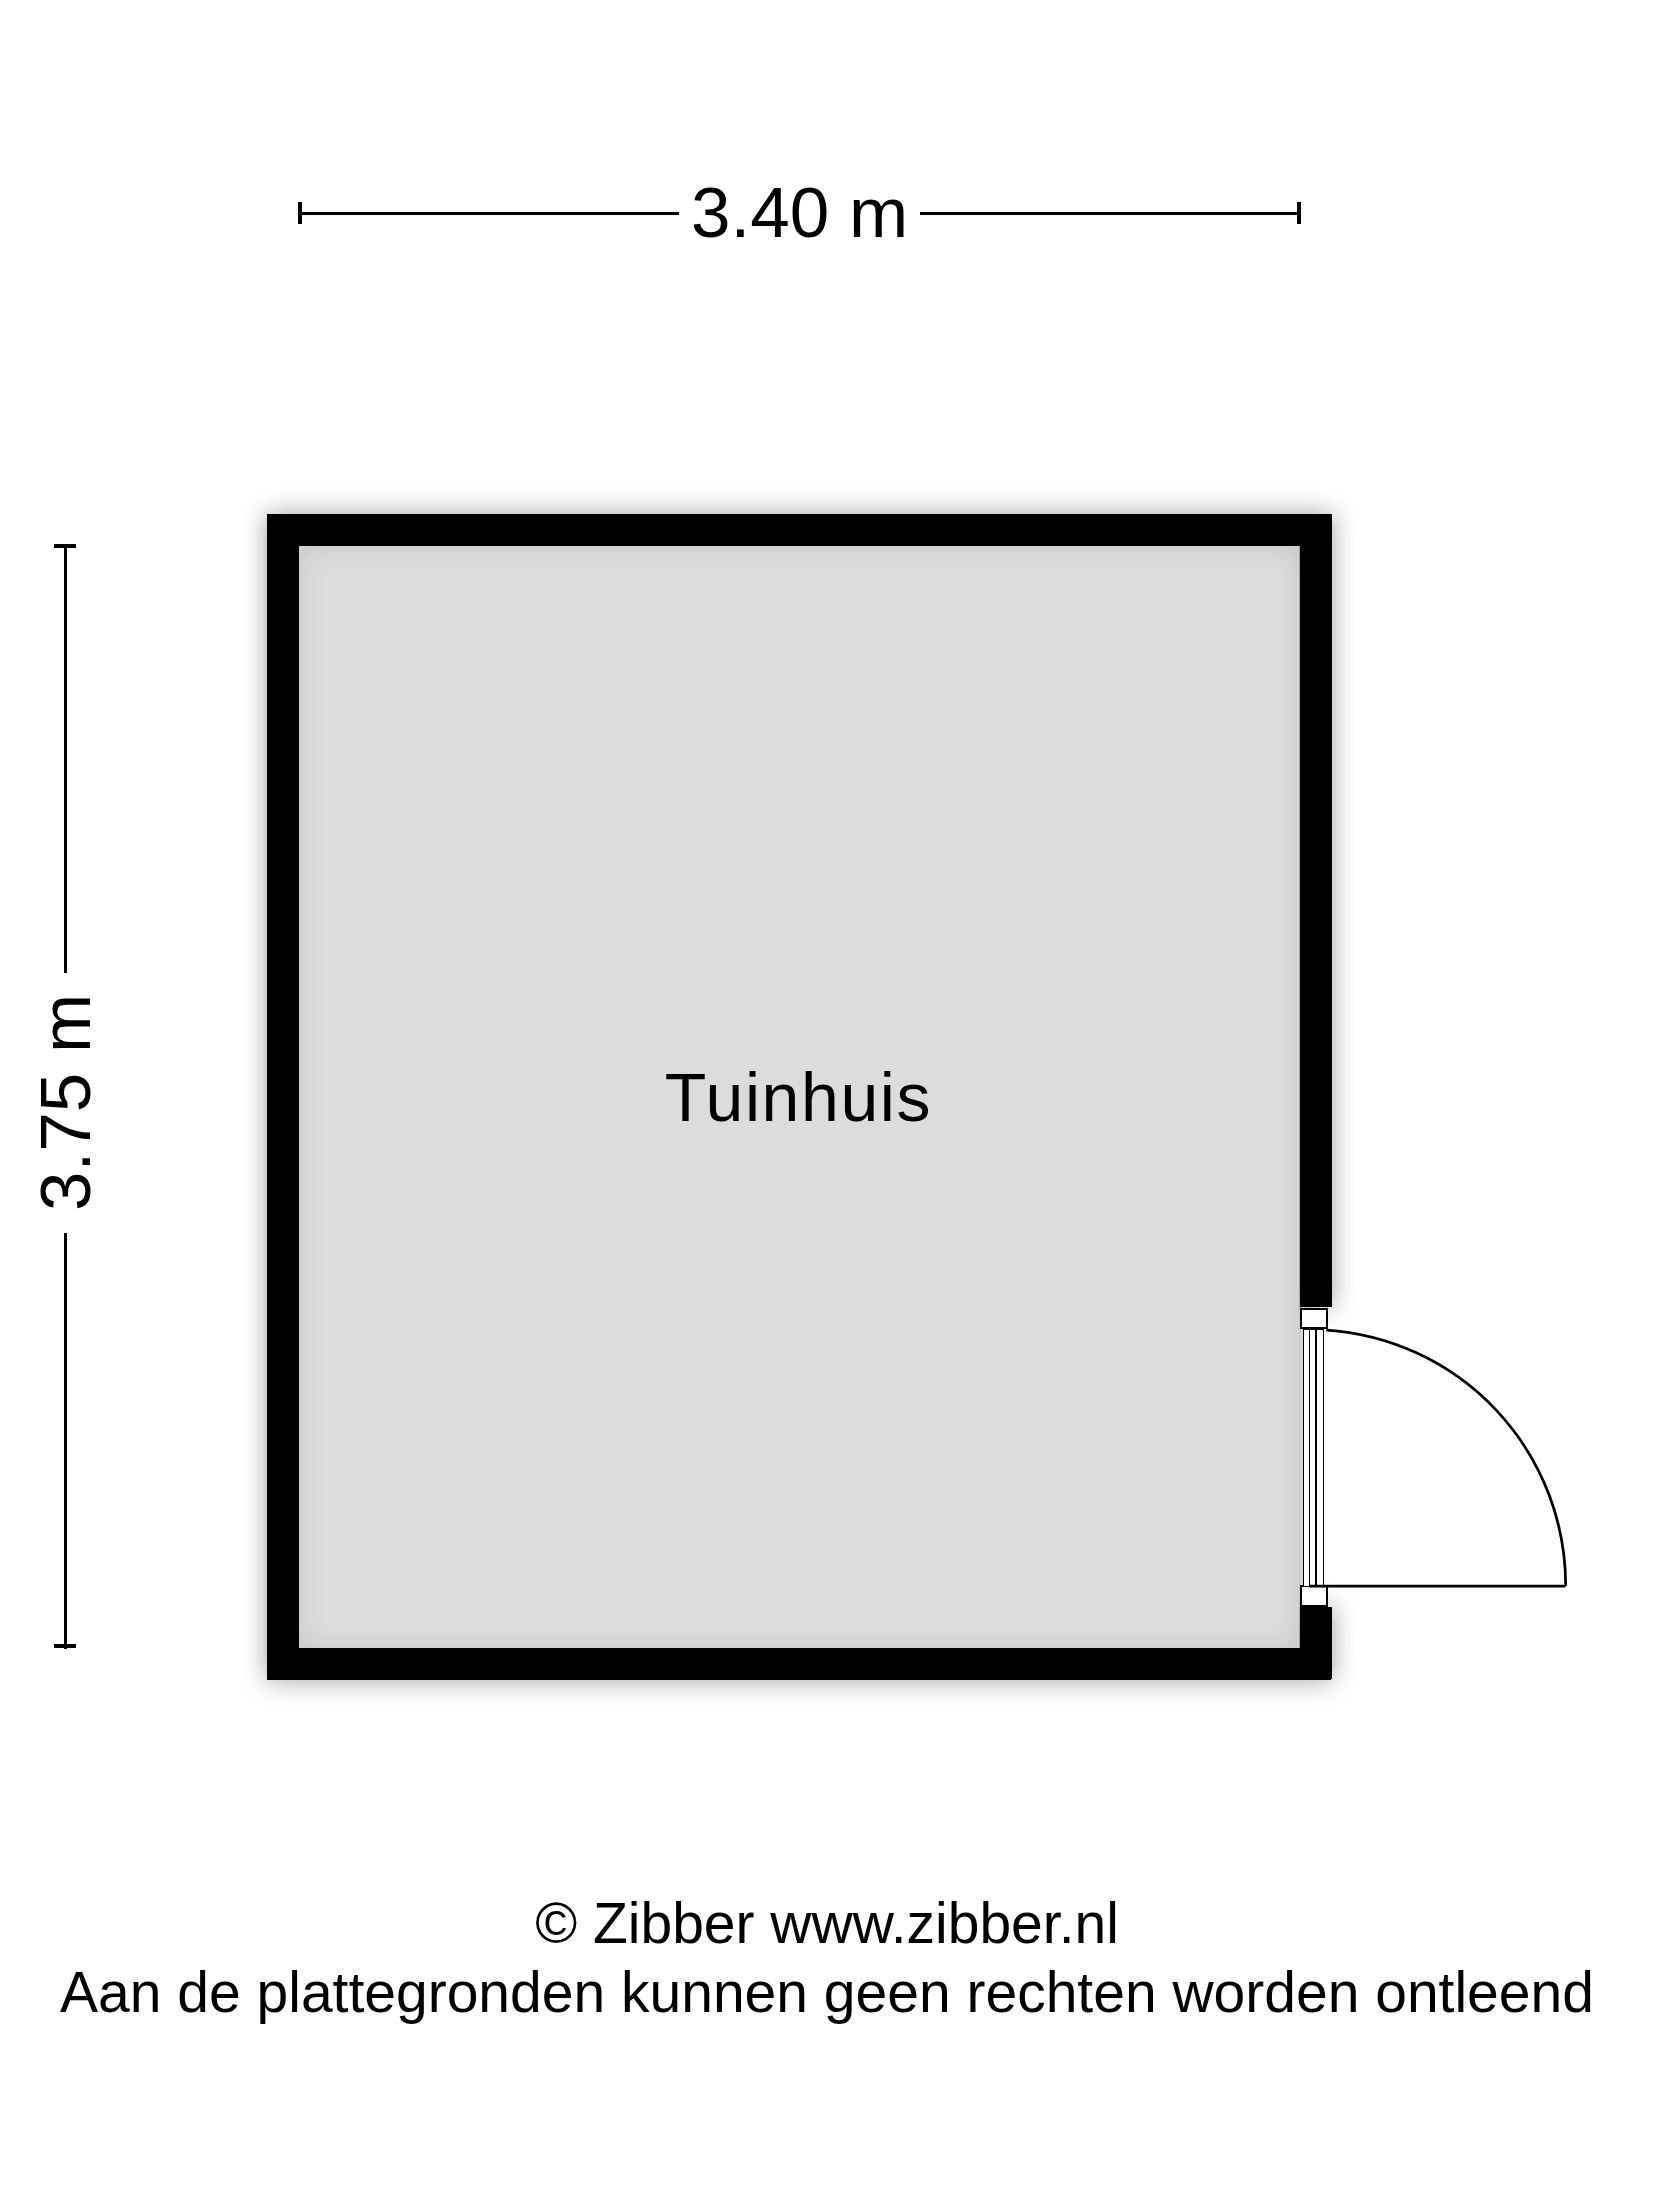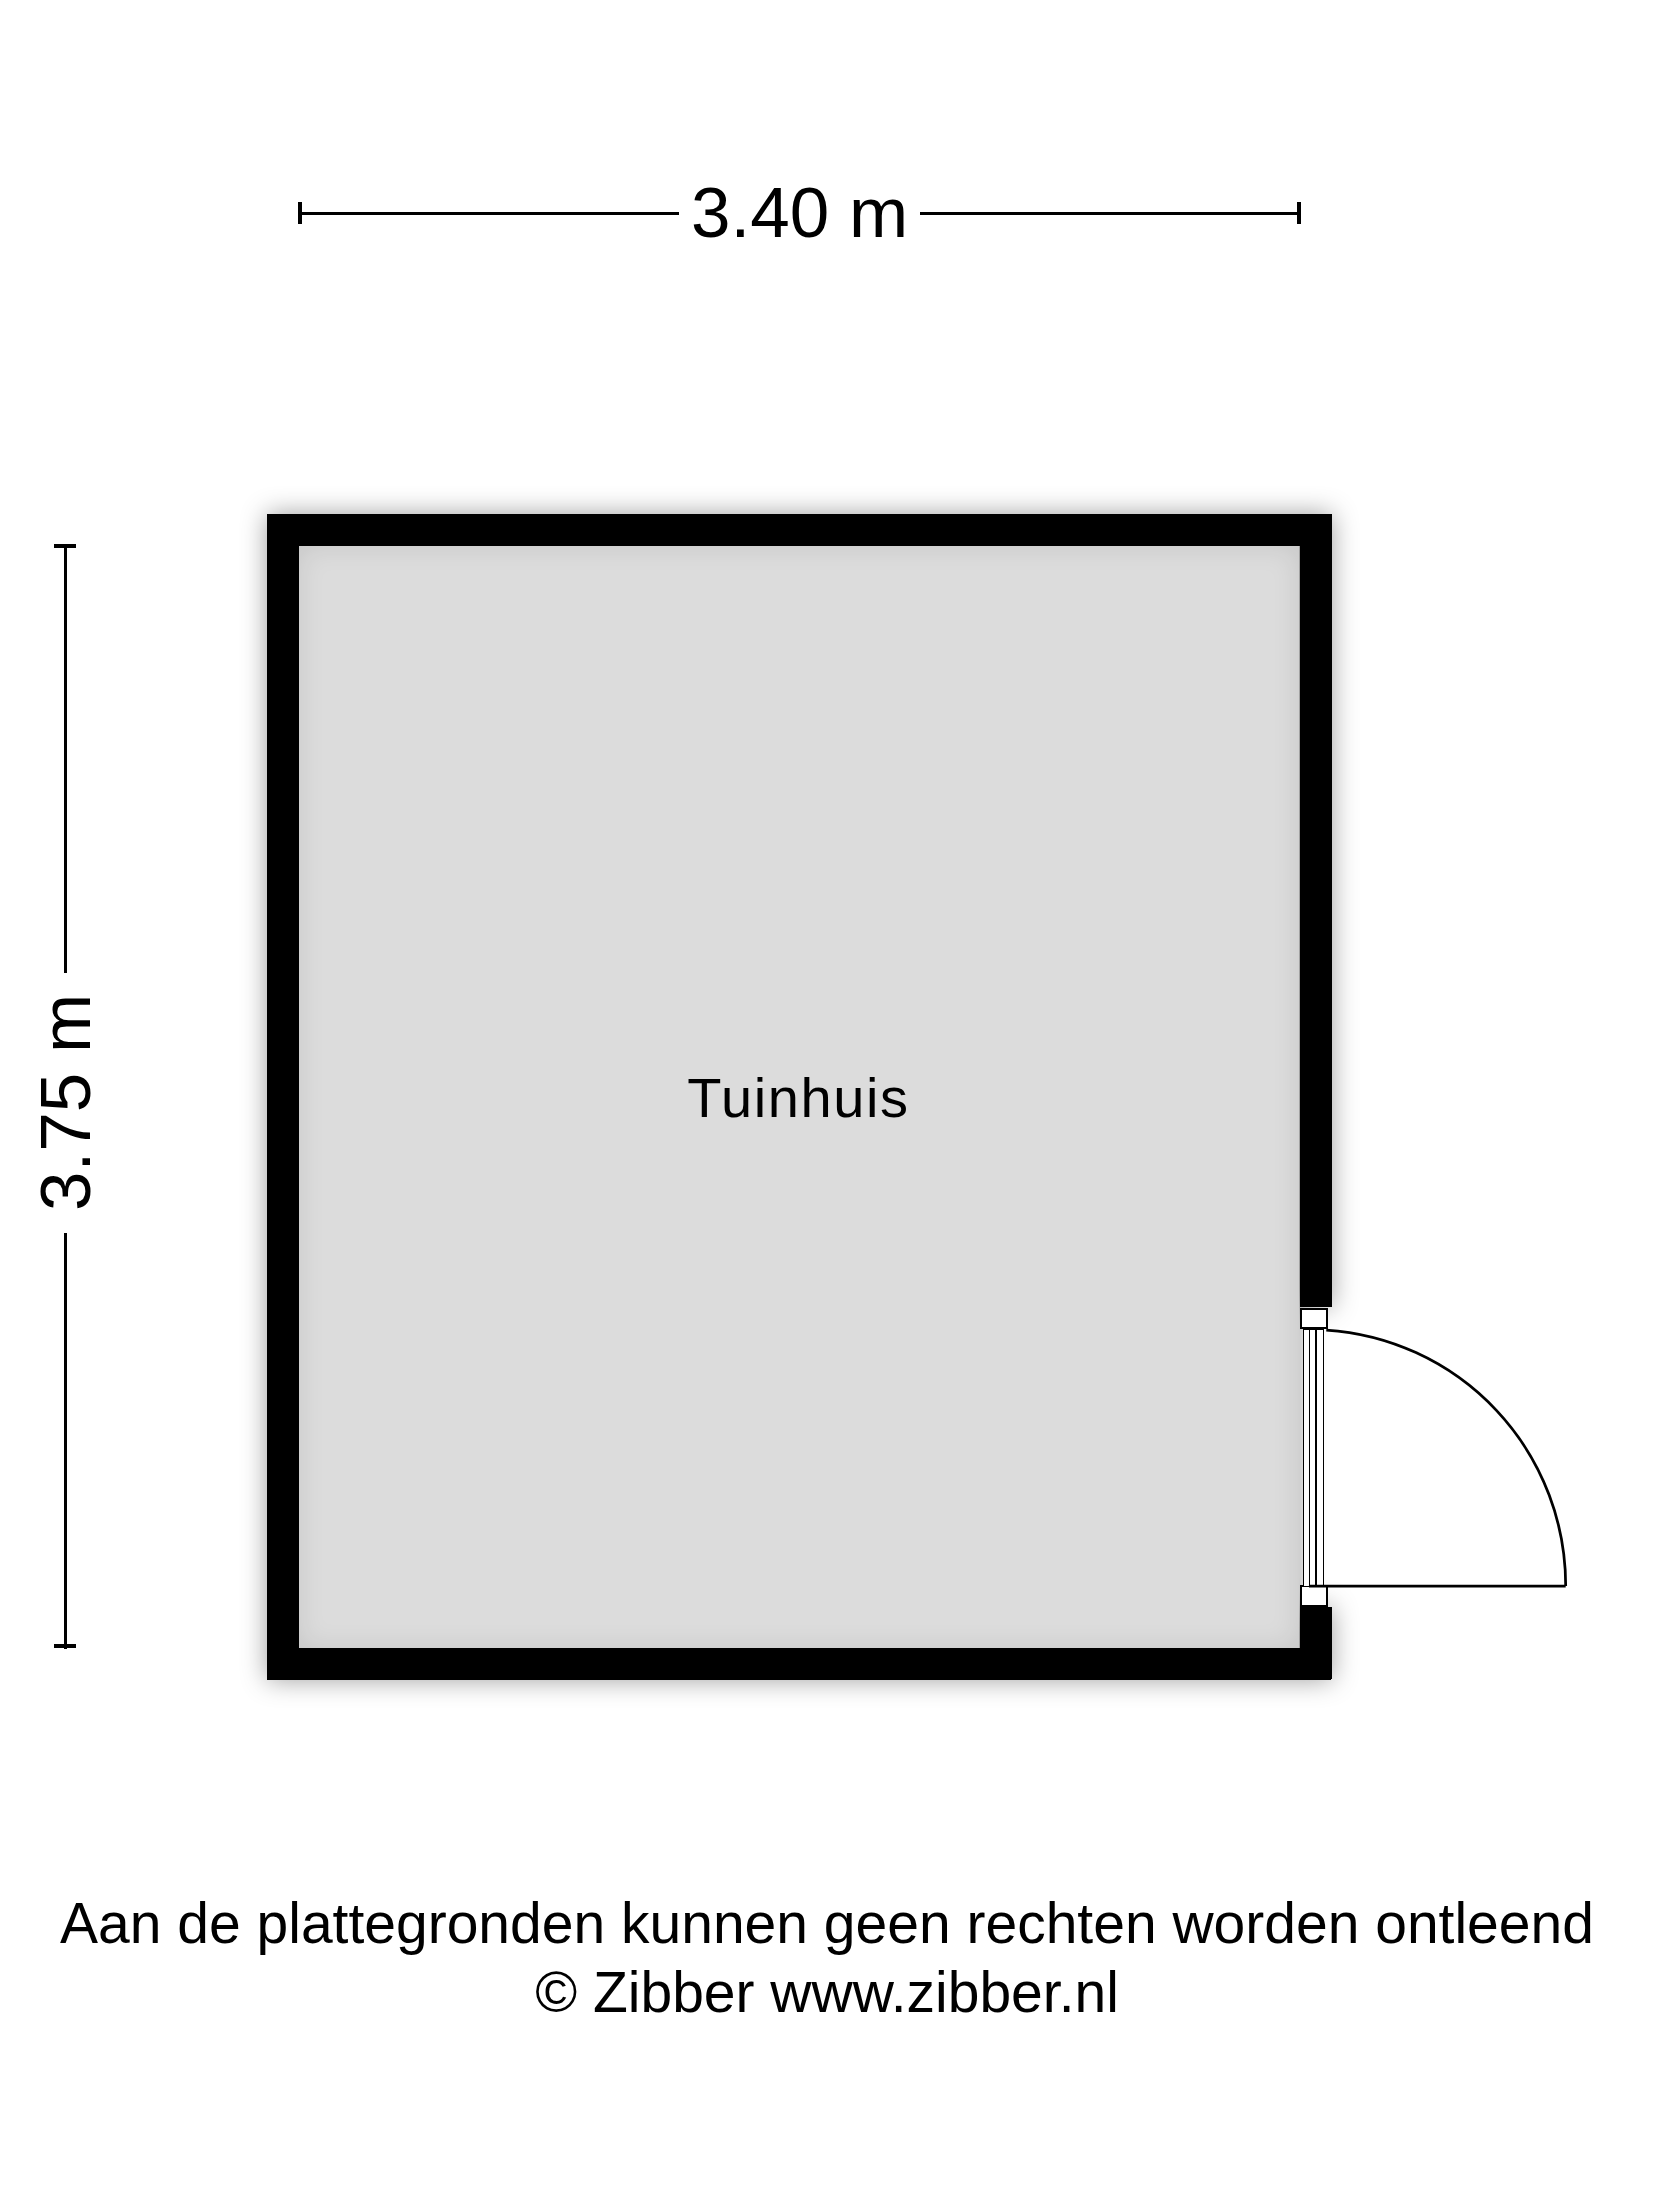--- a/index.html
+++ b/index.html
@@ -56,21 +56,21 @@
   }
   .dim-label-top { left: 642px; top: 169px; width: 315px; height: 87px; line-height: 87px; }
   .dim-label-left {
     left: -69px; top: 1059px; width: 268px; height: 87px; line-height: 87px;
     transform: rotate(-90deg); transform-origin: center center;
   }
 
   
   .room-label {
     position: absolute; left: 562px; top: 1054px; width: 473px; height: 87px;
-    line-height: 87px; text-align: center; font-size: 56px; color: #000000;
+    line-height: 87px; text-align: center; font-size: 68px; color: #000000;
     letter-spacing: 1.6px;
   }
 
   
   .footer {
     position: absolute; left: 0; top: 1889px; width: 1654px;
     text-align: center; font-size: 57px; line-height: 69px; color: #000000;
   }
 </style>
 </head>
@@ -110,18 +110,18 @@
     <div class="leaf-line l2"></div>
   </div>
   <svg class="door-svg" viewBox="0 0 2100 2800">
     <path d="M 1684 1689 A 325 325 0 0 1 1988 2014" fill="none" stroke="#000000" stroke-width="3.5"></path>
     <line x1="1662" y1="2014" x2="1988" y2="2014" stroke="#000000" stroke-width="3.5"></line>
   </svg>
 
   <div class="room-label">Tuinhuis</div>
 
   <div class="footer">
+    <div>© Zibber www.zibber.nl</div>
     <div>Aan de plattegronden kunnen geen rechten worden ontleend</div>
-    <div>© Zibber www.zibber.nl</div>
   </div>
 
 </div>
 
 
 </body></html>

